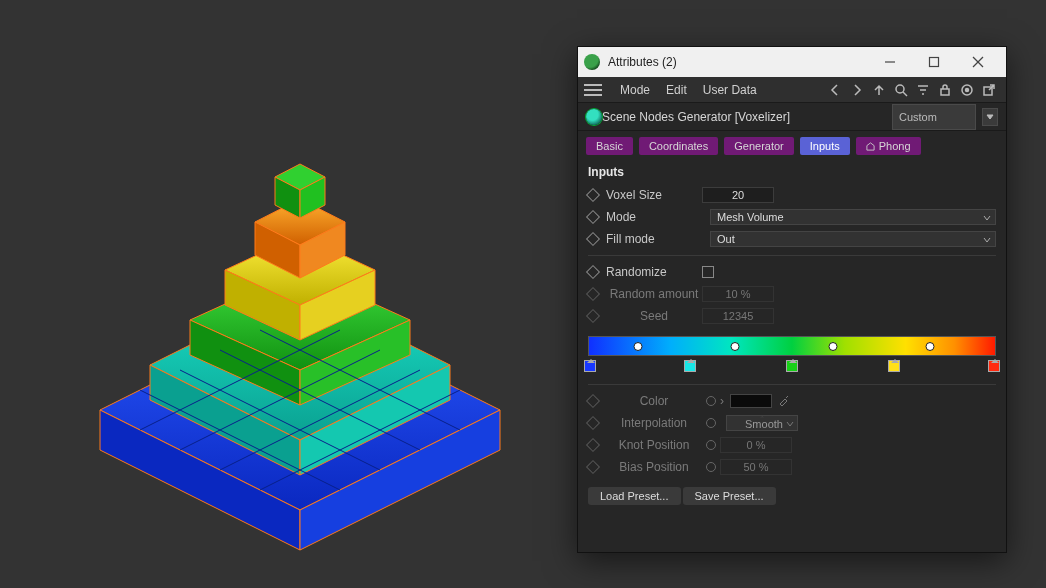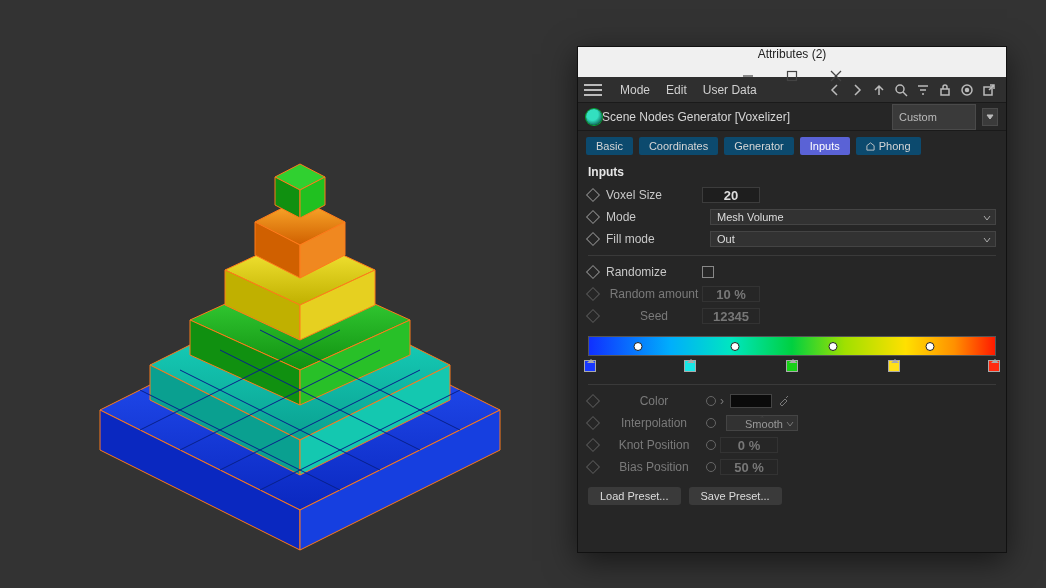--- a/index.html
+++ b/index.html
@@ -2,21 +2,21 @@
 <html><head>
 <meta charset="utf-8">
 <style>
   * { box-sizing: border-box; margin: 0; padding: 0; font-family: "Segoe UI", Arial, sans-serif; }
   html,body { width:1046px; height:588px; background:#333; overflow:hidden; color:#c8c8c8; font-size:12px; }
   .stage { position:absolute; left:0; top:0; width:1046px; height:588px; }
   .viewport { position:absolute; inset:0; }
 
   
   .panel { position:absolute; left:577px; top:46px; width:430px; height:507px; background:#262626; border:1px solid #111; box-shadow:0 8px 30px rgba(0,0,0,.55); }
-  .titlebar { height:30px; background:#f0f0f0; color:#222; display:flex; align-items:center; padding:0 6px;flex-direction:column; }
+  .titlebar { height:30px; background:#f0f0f0; color:#222; display:flex; align-items:center; padding:0 6px; }
   .titlebar .app-icon { width:16px; height:16px; border-radius:50%; background:radial-gradient(circle at 35% 30%, #3aa14a 0 55%, #0c3a14 80% 100%); margin-right:8px; }
   .titlebar .title { flex:1; font-size:12px; }
   .titlebar .winbtns { display:flex; gap:0; }
   .titlebar .winbtn { width:44px; height:30px; display:flex; align-items:center; justify-content:center; color:#444; }
   .titlebar .winbtn svg { width:12px; height:12px; }
 
   .menubar { height:26px; background:#2f2f2f; display:flex; align-items:center; padding:0 6px; gap:0; border-bottom:1px solid #1a1a1a; }
   .menubar .ham { width:18px; display:flex; flex-direction:column; gap:3px; margin-right:10px; }
   .menubar .ham span { height:2px; background:#bbb; }
   .menubar .mitem { padding:0 8px; height:100%; display:flex; align-items:center; color:#d0d0d0; }
@@ -25,53 +25,53 @@
   .menubar svg { width:14px; height:14px; stroke:#bbb; fill:none; stroke-width:1.5; }
 
   .noderow { height:28px; background:#262626; border-bottom:1px solid #1a1a1a; display:flex; align-items:center; padding:0 8px; }
   .nodeicon { width:16px; height:16px; border-radius:50%; background:radial-gradient(circle at 40% 35%, #33e0c0 0 40%, #0c5f52 80%); box-shadow:0 0 0 1px #0a3; }
   .nodename { flex:1; color:#d6d6d6; }
   .custom { width:84px; height:18px; background:#3a3a3a; border:1px solid #4a4a4a; display:flex; align-items:center; padding:12px 6px; color:#bbb; font-size:11px; }
   .tri { margin-left:6px; width:16px; height:18px; background:#3a3a3a; border:1px solid #4a4a4a; display:flex; align-items:center; justify-content:center;}
   .tri svg{width:8px;height:8px;stroke:#bbb;fill:#bbb;}
 
   .tabs { display:flex; gap:6px; padding:6px 8px 8px; }
-  .tab { padding:3px 10px; background:#0c4a6e; border-radius:2px; color:#d6d6d6; font-size:11px; display:flex; align-items:center; gap:4px;}
+  .tab { padding:3px 10px; background:#701a75; border-radius:2px; color:#d6d6d6; font-size:11px; display:flex; align-items:center; gap:4px;}
   .tab.active { background:#5a62d6; color:#fff; }
   .tab .smallicon{width:9px;height:9px;}
 
   .body { padding:0 10px 10px; height:calc(100% - 30px - 26px - 28px - 32px); overflow:hidden; }
   .heading { font-weight:600; color:#e6e6e6; margin:2px 0 6px; }
   .row { display:flex; align-items:center; height:20px; margin-bottom:2px; }
   .row.disabled { color:#7a7a7a;text-align:center; }
   .dia { width:10px; height:10px; transform:rotate(45deg); border:1px solid #888; margin-right:8px; flex:0 0 auto;}
   .row.disabled .dia{border-color:#555;}
   .label { width:96px; }
-  .valbox { width:58px; height:16px; background:#1e1e1e; border:1px solid #3c3c3c; display:flex; align-items:center; justify-content:center; color:#ddd; font-size:13px;font-weight:bold;}
+  .valbox { width:72px; height:16px; background:#1e1e1e; border:1px solid #3c3c3c; display:flex; align-items:center; justify-content:center; color:#ddd; font-size:11px;}
   .row.disabled .valbox{background:#262626;border-color:#333;color:#777;}
   .slider { flex:1; height:16px; margin-left:8px; position:relative; }
   .slider .track { position:absolute; top:7px; left:0; right:0; height:2px; background:#5a62d6; }
   .slider .knob { position:absolute; right:-1px; top:2px; width:4px; height:12px; background:#ccc; }
   .select { flex:1; height:16px; background:#323232; border:1px solid #444; margin-left:8px; display:flex; align-items:center; padding:0 6px; color:#ddd; font-size:11px; position:relative;}
   .select .caret{position:absolute;right:4px;top:4px;}
   .chk { width:12px; height:12px; border:1px solid #888; margin-left:0;}
   .sep { height:1px; background:#3a3a3a; margin:6px 0; }
 
   .gradwrap { margin:10px 0 4px; }
   .gradient { height:20px; border:1px solid #555; position:relative; background:linear-gradient(90deg,#1030ff 0%, #00aefc 20%, #00e6c0 35%, #00d040 50%, #a0e000 63%, #ffe000 78%, #ff9000 90%, #ff1a00 100%);}
   .gradient .kn { position:absolute; top:5px; width:9px; height:9px; border-radius:50%; background:#fff; border:1px solid #222; transform:translateX(-50%);}
   .stoprow{position:relative;height:18px;margin-top:4px;}
   .stop{position:absolute; top:0; width:12px; height:12px; border:1px solid #aaa; transform:translateX(-50%);}
   .stop::before{content:"";position:absolute;left:2px;top:-6px;border:4px solid transparent;border-bottom-color:#aaa;}
   .colorbox{width:42px;height:14px;background:#0a0a0a;border:1px solid #444;margin-left:6px;}
   .smallsel{width:72px;height:16px;background:#323232;border:1px solid #444;margin-left:6px;display:flex;align-items:center;padding:0 6px;font-size:11px;color:#9a9a9a;position:relative;flex-direction:column;}
   .smallsel .caret{position:absolute;right:3px;top:4px;}
   .circ{width:10px;height:10px;border:1px solid #666;border-radius:50%;margin-left:4px;margin-right:4px;}
   .eyed svg{width:12px;height:12px;stroke:#777;fill:none;}
-  .btnrow{display:flex;gap:8px;margin-top:10px;text-align:right;}
+  .btnrow{display:flex;gap:2px;margin-top:10px;text-align:right;}
   .btn{padding:3px 12px;background:#3a3a3a;border-radius:3px;color:#ddd;font-size:11px;}
 
   
   .render{position:absolute;left:40px;top:40px;width:520px;height:520px;}
 </style>
 </head>
 <body>
 
 <div class="stage">
 

